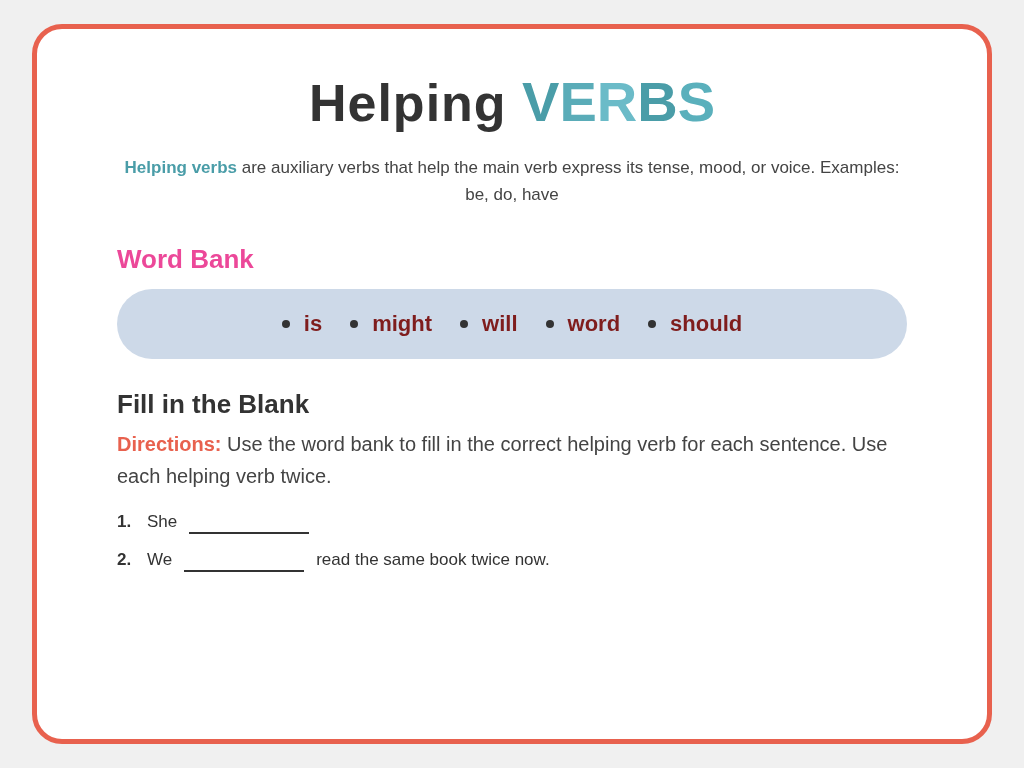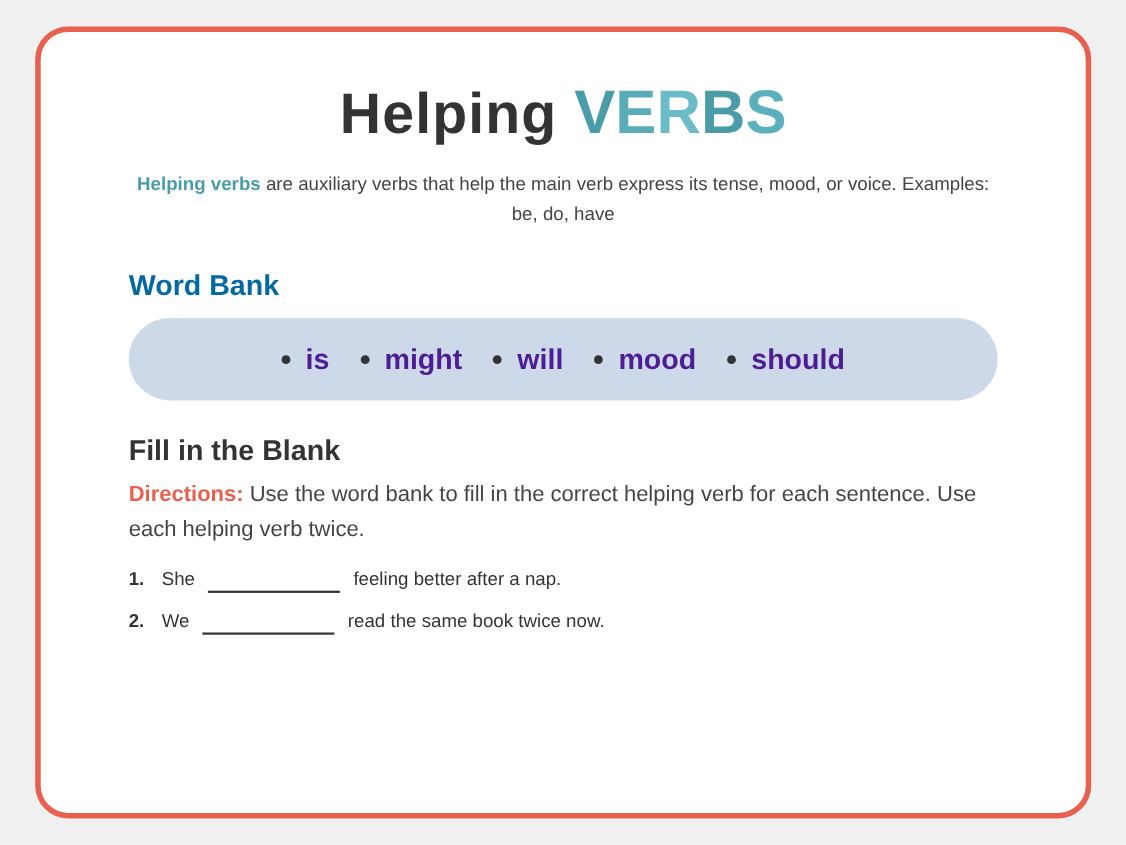--- a/index.html
+++ b/index.html
@@ -56,21 +56,21 @@
     }
 
     .subtitle .highlight {
       color: #4a9da8;
       font-weight: bold;
     }
 
     .section-title {
       font-size: 26px;
       font-weight: 900;
-      color: #0369a1;
+      color: #ec4899;
       margin-bottom: 14px;
       font-family: 'Arial Rounded MT Bold', Arial, sans-serif;
     }
 
     .word-bank-box {
       background: #cdd9e8;
       border-radius: 40px;
       padding: 18px 40px;
       margin-bottom: 30px;
     }
@@ -79,23 +79,23 @@
       display: flex;
       justify-content: center;
       align-items: center;
       gap: 0;
       padding: 4px 0;
     }
 
     .word-item {
       display: flex;
       align-items: center;
-      font-size: 26px;
-      font-weight: bold;
-      color: #4c1d95;
+      font-size: 22px;
+      font-weight: bold;
+      color: #7f1d1d;
       font-family: Arial, sans-serif;
       padding: 0 14px;
     }
 
     .bullet {
       width: 8px;
       height: 8px;
       background: #333;
       border-radius: 50%;
       margin-right: 14px;
@@ -178,41 +178,40 @@
       <div class="word-item">
         <span class="bullet"></span>
         <span>might</span>
       </div>
       <div class="word-item">
         <span class="bullet"></span>
         <span>will</span>
       </div>
       <div class="word-item">
         <span class="bullet"></span>
-        <span>mood</span>
+        <span>word</span>
       </div>
       <div class="word-item">
         <span class="bullet"></span>
         <span>should</span>
       </div>
     </div>
   </div>
 
   <div class="fill-blank-section">
     <div class="fill-blank-title">Fill in the Blank</div>
     <p class="directions">
       <span class="dir-label">Directions:</span><span> Use the word bank to fill in the correct helping verb for each sentence. Use each helping verb twice.</span>
     </p>
 
     <ul class="sentence-list">
       <li class="sentence-item">
         <span class="sentence-number">1.</span>
         <span>She</span>
         <span class="blank">&nbsp;</span>
-        <span>feeling better after a nap.</span>
       </li>
       <li class="sentence-item">
         <span class="sentence-number">2.</span>
         <span>We</span>
         <span class="blank">&nbsp;</span>
         <span>read the same book twice now.</span>
       </li>
     </ul>
   </div>
 

